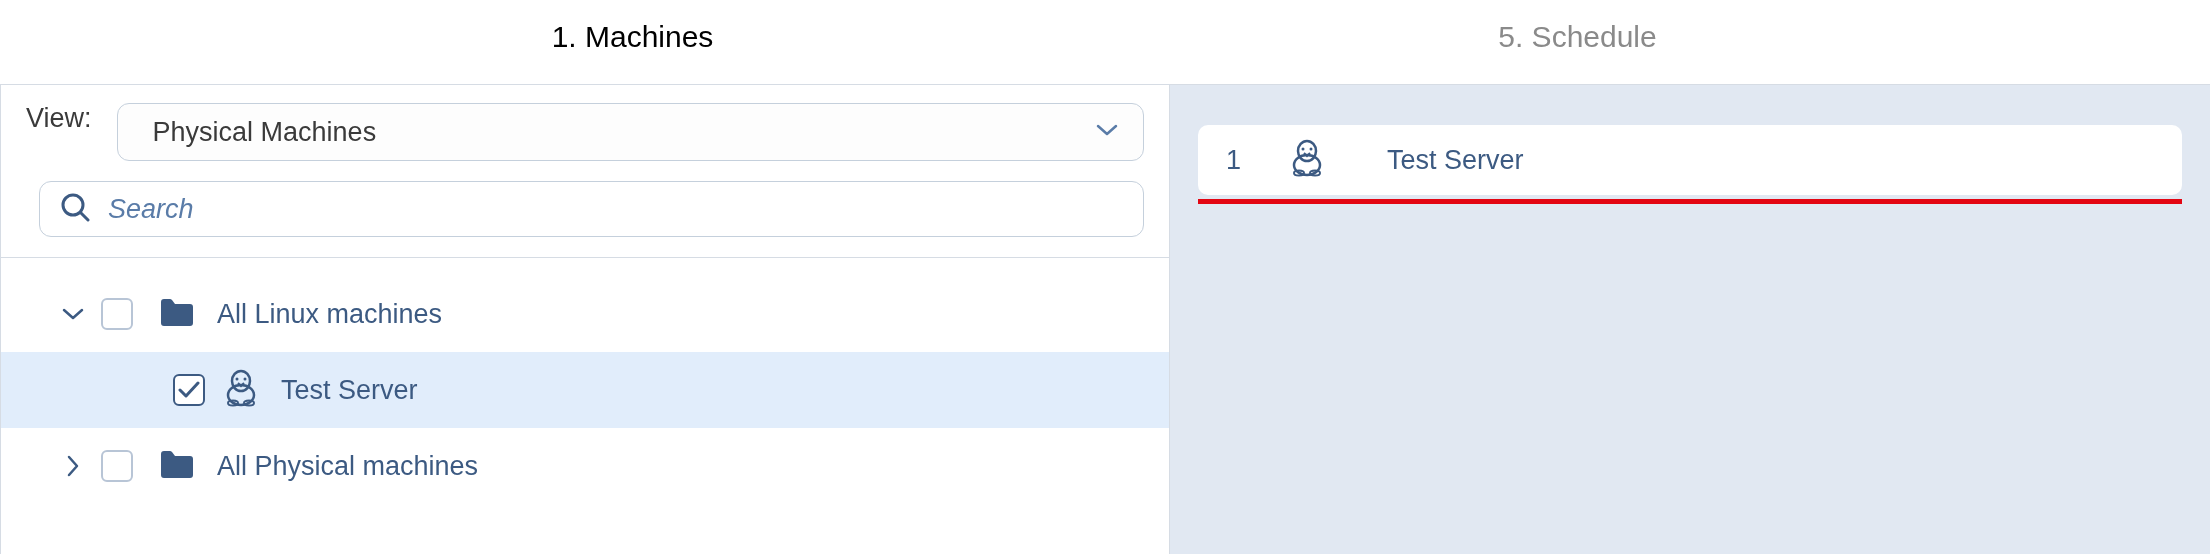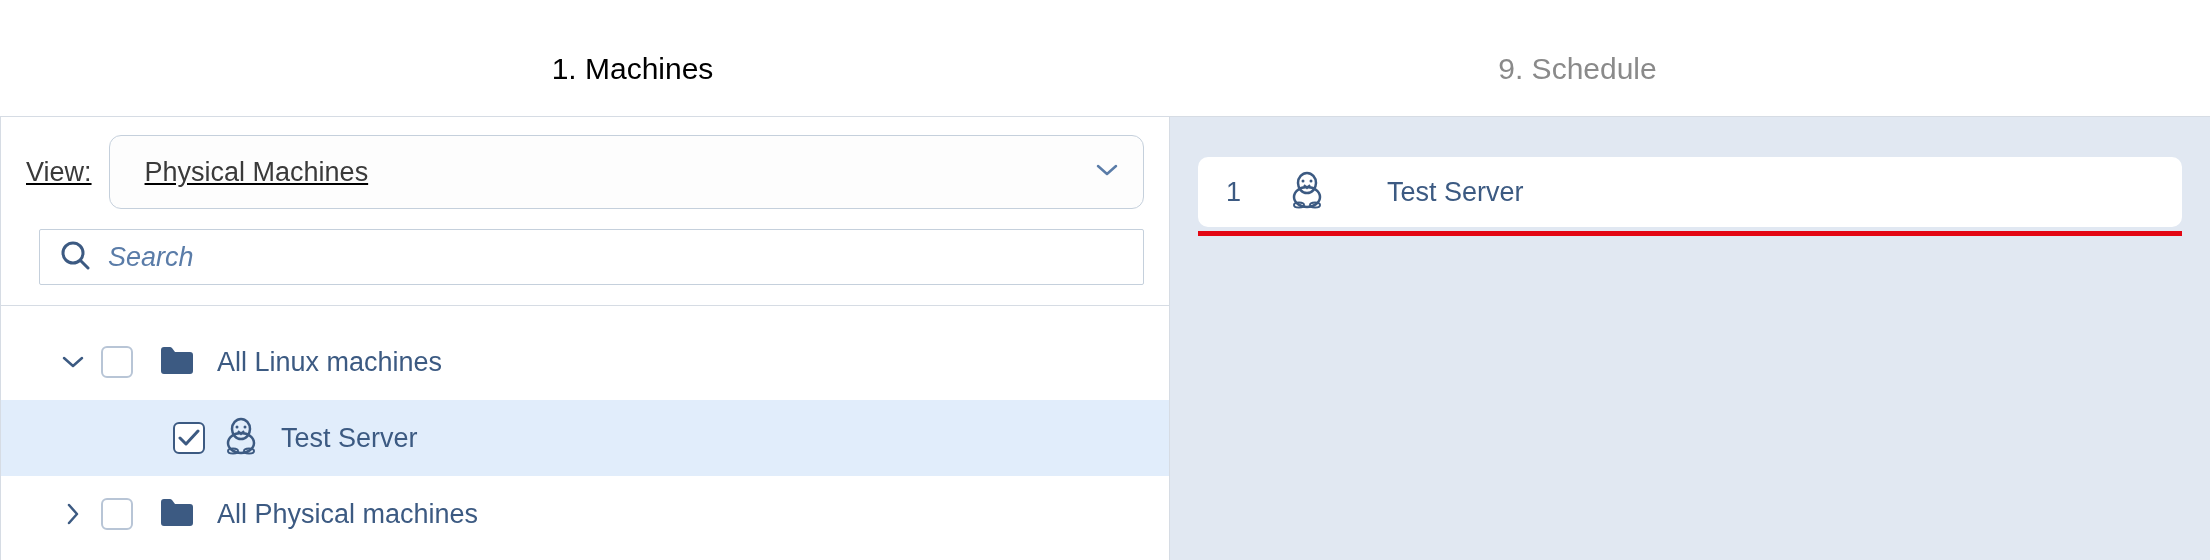--- a/index.html
+++ b/index.html
@@ -18,50 +18,48 @@
       display: flex;
       padding: 20px 160px 30px 160px;
       gap: 0;
     }
     .step {
       flex: 1;
       font-size: 30px;
       text-align: center;
       color: #8a8a8a;
       cursor: pointer;
-      margin-top: 32px;
     }
     .step.active {
       color: #000000;
       font-weight: 500;
     }
     .main-area {
       display: flex;
       border-top: 1px solid #d6dce4;
       height: 470px;
     }
     .left-panel {
       width: 1170px;
       border-right: 1px solid #d6dce4;
       border-left: 1px solid #d6dce4;
     }
     .view-row {
       display: flex;
-      align-items: center;
+      align-items: flex-start;
       padding: 18px 25px 10px 25px;
-      gap: 17px;
-      text-decoration: underline;
+      gap: 25px;
     }
     .view-label {
       font-size: 27px;
       color: #3a3a3a;
     }
     .view-selector {
       flex: 1;
-      height: 74px;
+      height: 58px;
       background: #fdfdfd;
       border: 1px solid #c5d0dc;
       border-radius: 12px;
       display: flex;
       align-items: center;
       justify-content: space-between;
       padding: 0 25px 0 35px;
       cursor: pointer;
     }
     .view-selector-text {
@@ -72,21 +70,21 @@
       width: 22px;
       height: 14px;
     }
     .search-row {
       padding: 10px 25px 20px 38px;
     }
     .search-box {
       width: 100%;
       height: 56px;
       border: 1px solid #c5d0dc;
-      border-radius: 2px;
+      border-radius: 12px;
       display: flex;
       align-items: center;
       padding: 0 20px;
       gap: 18px;
     }
     .search-input {
       border: none;
       outline: none;
       font-size: 27px;
       color: #3c5a82;
@@ -187,21 +185,21 @@
     .annotation-layer {
       position: absolute;
       pointer-events: none;
     }
   </style>
 </head>
 <body>
 
 <div class="wizard-steps">
   <div class="step active">1. Machines</div>
-  <div class="step">9. Schedule</div>
+  <div class="step">5. Schedule</div>
 </div>
 
 <div class="main-area">
   <div class="left-panel">
 
     <div class="view-row">
       <span class="view-label">View:</span>
       <div class="view-selector">
         <span class="view-selector-text">Physical Machines</span>
         <span>

